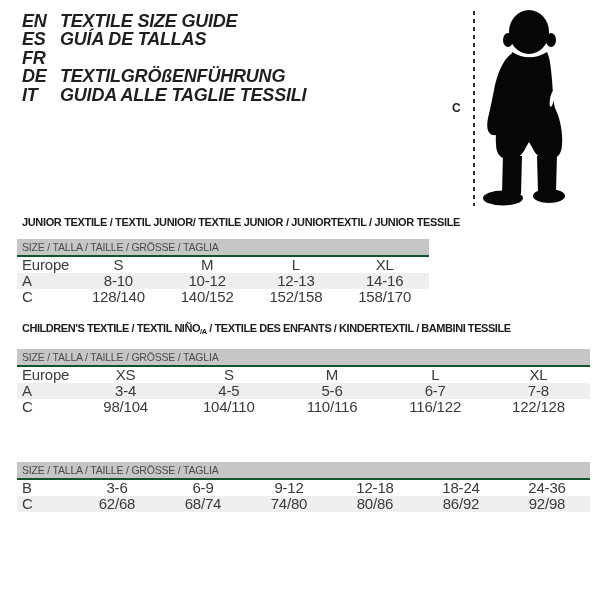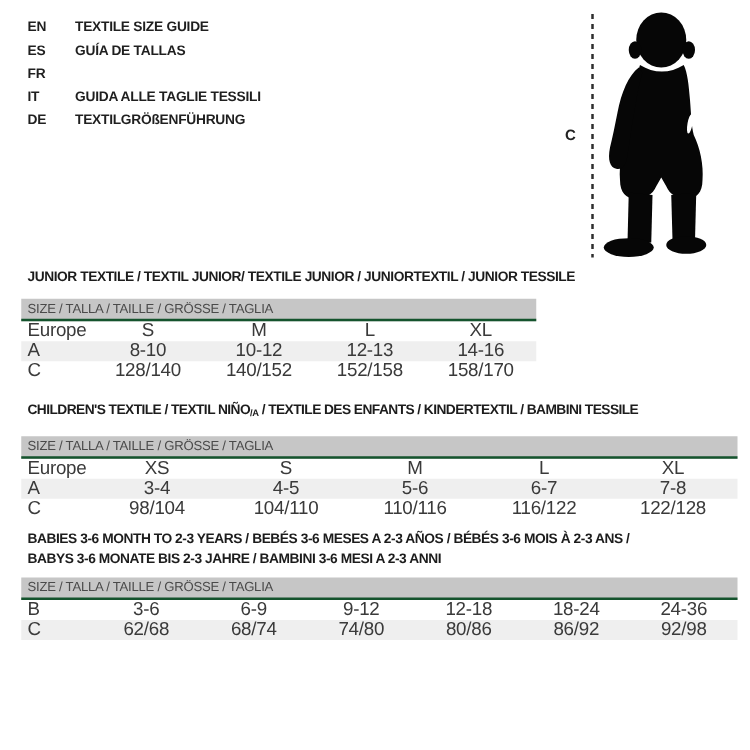--- a/index.html
+++ b/index.html
@@ -3,22 +3,22 @@
 <meta charset="utf-8">
 <style>
   html, body { margin:0; padding:0; background:#fff; }
   .page {
     position:relative; width:600px; height:600px; background:#ffffff;
     font-family:"Liberation Sans", sans-serif; color:#1f1f1f; overflow:hidden;
   }
 
   
   .lang-block { position:absolute; left:22px; top:13px; }
-  .lang-row { display:flex; height:18.5px; align-items:center;
-              font-weight:bold; font-size:11px; letter-spacing:-0.2px; }
+  .lang-row { display:flex; height:18.5px; align-items:flex-end;
+              font-weight:bold; font-size:18px; letter-spacing:-0.2px;font-style:italic; }
   .lang-code { width:38px; }
 
   
   .dash-line { position:absolute; left:473px; top:11px; width:2px; height:195px;
                background:repeating-linear-gradient(to bottom,#2e2e2e 0 4px,transparent 4px 8px); }
   .measure-c { position:absolute; left:452px; top:101px; font-size:12px; font-weight:bold; color:#222; }
   .silhouette { position:absolute; left:481px; top:6px; width:96px; height:202px; }
 
   
   .tbl-title { position:absolute; left:22px; font-size:11px; font-weight:bold;
@@ -53,26 +53,26 @@
       <span class="lang-label">TEXTILE SIZE GUIDE</span>
     </div>
     <div class="lang-row">
       <span class="lang-code">ES</span>
       <span class="lang-label">GUÍA DE TALLAS</span>
     </div>
     <div class="lang-row">
       <span class="lang-code">FR</span>
     </div>
     <div class="lang-row">
+      <span class="lang-code">DE</span>
+      <span class="lang-label">TEXTILGRÖßENFÜHRUNG</span>
+    </div>
+    <div class="lang-row">
       <span class="lang-code">IT</span>
       <span class="lang-label">GUIDA ALLE TAGLIE TESSILI</span>
-    </div>
-    <div class="lang-row">
-      <span class="lang-code">DE</span>
-      <span class="lang-label">TEXTILGRÖßENFÜHRUNG</span>
     </div>
   </div>
 
   <div class="dash-line"></div>
   <div class="measure-c">C</div>
   <svg class="silhouette" viewBox="0 0 96 202" xmlns="http://www.w3.org/2000/svg">
     <g fill="#060606">
 
       <ellipse cx="48" cy="26" rx="20" ry="22"></ellipse>
 
@@ -152,24 +152,20 @@
     <div class="tbl-row">
       <span class="cell lbl">C</span>
       <span class="cell">98/104</span>
       <span class="cell">104/110</span>
       <span class="cell">110/116</span>
       <span class="cell">116/122</span>
       <span class="cell">122/128</span>
     </div>
   </div>
 
-  <div class="tbl-title two-line" style="top:424px;">
-    <div>BABIES 3-6 MONTH TO 2-3 YEARS / BEBÉS 3-6 MESES A 2-3 AÑOS / BÉBÉS 3-6 MOIS À 2-3 ANS /</div>
-    <div>BABYS 3-6 MONATE BIS 2-3 JAHRE / BAMBINI 3-6 MESI A 2-3 ANNI</div>
-  </div>
 
   <div class="tbl" style="top:462px; width:573px;">
     <div class="tbl-header">SIZE / TALLA / TAILLE / GRÖSSE / TAGLIA</div>
     <div class="tbl-row">
       <span class="cell lbl">B</span>
       <span class="cell">3-6</span>
       <span class="cell">6-9</span>
       <span class="cell">9-12</span>
       <span class="cell">12-18</span>
       <span class="cell">18-24</span>

